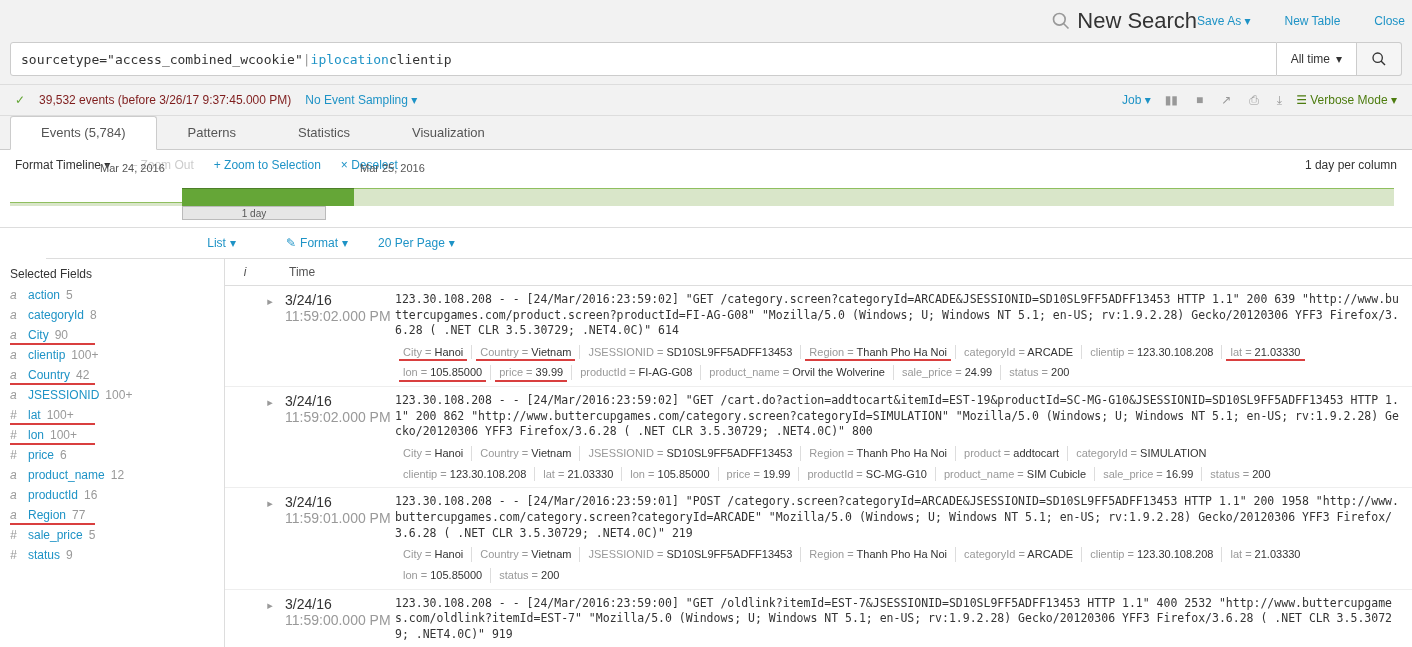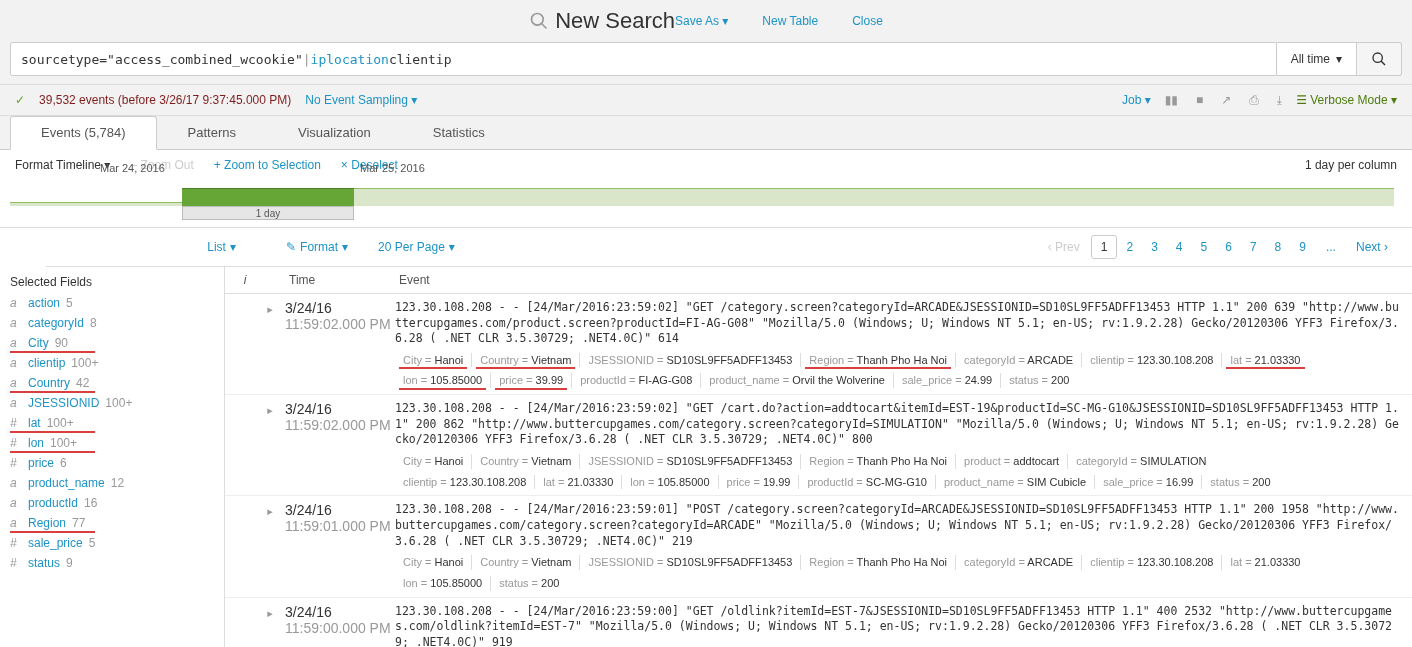--- a/index.html
+++ b/index.html
@@ -1,17 +1,17 @@
 <!DOCTYPE html>
 <html><head>
 <meta charset="utf-8">
 <style>
 * { box-sizing: border-box; margin: 0; padding: 0; }
 body { font-family: "Helvetica Neue", Arial, sans-serif; font-size: 12px; color: #333; background: #f2f2f2; width: 1412px; }
-.header { display: flex; align-items: center; justify-content: center; padding: 8px 25px 4px; }
+.header { display: flex; align-items: center; justify-content: flex-end; padding: 8px 7px 4px; }
 .header-title { display: flex; align-items: center; gap: 6px; }
 .header-title h1 { font-size: 22px; font-weight: 400; color: #333; }
 .header-title svg { width: 20px; height: 20px; }
 .header-links { display: flex; gap: 34px; }
 .header-links a { color: #1e93c6; text-decoration: none; font-size: 12px; cursor: pointer; }
 .search-row { display: flex; padding: 4px 10px 8px; gap: 0; align-items: stretch; }
 .search-input { flex: 1; background: #fff; border: 1px solid #ccc; border-radius: 3px 0 0 3px; padding: 8px 10px; font-family: Consolas, Monaco, monospace; font-size: 13px; display: flex; align-items: center; }
 .search-input .tok-pipe { color: #999; }
 .search-input .tok-cmd { color: #1e93c6; }
 .search-input .tok-plain { color: #333; }
@@ -33,21 +33,21 @@
 .timeline-toolbar { display: flex; gap: 20px; padding: 8px 15px 4px; align-items: center; background: #fff; }
 .timeline-toolbar .tt { color: #333; font-size: 12px; }
 .timeline-toolbar .tt.link { color: #1e93c6; cursor: pointer; }
 .timeline-toolbar .tt.disabled { color: #ccc; }
 .timeline-right-lbl { margin-left: auto; color: #999; }
 .timeline { position: relative; height: 52px; background: #fff; border-bottom: 1px solid #ddd; padding: 0 10px 8px; }
 .timeline-track { position: relative; height: 30px; }
 .timeline-bar { position: absolute; bottom: 0; height: 18px; background: #d9e6c9; border-top: 1px solid #8fbf5f;}
 .timeline-bar.sel { background: #65a637; border-top: 1px solid #4d7f29;}
 .timeline-label { position: absolute; top: -14px; font-size: 11px; color: #555; }
-.timeline-sel-handle { position: absolute; height: 14px; left: 172px; width: 172px; background: #e6e6e6; border: 1px solid #bbb; display: flex; align-items: center; justify-content: center; font-size: 10px; color: #555; bottom: -14px;}
+.timeline-sel-handle { position: absolute; height: 14px; left: 172px; width: 144px; background: #e6e6e6; border: 1px solid #bbb; display: flex; align-items: center; justify-content: center; font-size: 10px; color: #555; bottom: -14px;}
 .content-row { display: flex; background: #fff; }
 .sidebar { width: 225px; border-right: 1px solid #ddd; padding: 0; }
 .sidebar-top { display: flex; justify-content: space-between; padding: 10px; }
 .sidebar-top a { color: #1e93c6; text-decoration: none; font-size: 12px; }
 .sidebar-section { padding: 8px 10px 4px; font-size: 12px; color: #333; }
 .field-row { display: flex; align-items: center; gap: 6px; padding: 3px 10px; font-size: 12px; }
 .field-row .ftype { color: #999; font-style: italic; width: 12px; }
 .field-row .fname { color: #1e93c6; cursor: pointer; }
 .field-row .fcount { color: #999; }
 .field-row.hl { position: relative; }
@@ -129,22 +129,22 @@
     <span class="icon-btn">↗</span>
     <span class="icon-btn">⎙</span>
     <span class="icon-btn">⤓</span>
     <span class="verbose">☰ <span>Verbose Mode</span> ▾</span>
   </div>
 </div>
 
 <div class="tabs">
   <div class="tab active">Events (5,784)</div>
   <div class="tab">Patterns</div>
+  <div class="tab">Statistics</div>
   <div class="tab">Visualization</div>
-  <div class="tab">Statistics</div>
 </div>
 
 <div class="timeline-toolbar">
   <span class="tt"><span>Format Timeline</span> ▾</span>
   <span class="tt disabled">– Zoom Out</span>
   <span class="tt link">+ Zoom to Selection</span>
   <span class="tt link">× Deselect</span>
   <span class="tt timeline-right-lbl">1 day per column</span>
 </div>
 
@@ -160,26 +160,20 @@
 </div>
 
 <div class="content-row">
   <div class="main">
     <div class="list-toolbar">
       <span style="width:225px; display:flex; justify-content:flex-end; padding-right:20px;">
         <span class="lt"><span>List</span> ▾</span>
       </span>
       <span class="lt">✎<span>Format</span> ▾</span>
       <span class="lt"><span>20 Per Page</span> ▾</span>
-      <div class="pag">
-        <span class="pg disabled">‹ <span>Prev</span></span>
-        <span id="pages"><span class="pg active">1</span><span class="pg">2</span><span class="pg">3</span><span class="pg">4</span><span class="pg">5</span><span class="pg">6</span><span class="pg">7</span><span class="pg">8</span><span class="pg">9</span></span>
-        <span class="pg">...</span>
-        <span class="pg"><span>Next</span> ›</span>
-      </div>
     </div>
 
     <div style="display:flex;">
       <div class="sidebar">
         <div class="sidebar-section">Selected Fields</div>
         <div id="fields-list">
             <div class="field-row">
               <span class="ftype">a</span>
               <span class="fname">action</span>
               <span class="fcount">5</span>
@@ -250,21 +244,20 @@
               <span class="fcount">9</span>
             </div>
           </div>
       </div>
 
       <div style="flex:1;">
         <div class="ev-head">
           <div class="col-i">i</div>
           <div class="col-exp"></div>
           <div class="col-time">Time</div>
-          <div class="col-event">Event</div>
         </div>
         <div id="events-list">
             <div class="ev-row">
               <div class="i"></div>
               <div class="exp">
                 <span class="chev-right"></span>
               </div>
               <div class="time">3/24/16<br><span class="t2">11:59:02.000 PM</span></div>
               <div class="ev">123.30.108.208 - - [24/Mar/2016:23:59:02] "GET /category.screen?categoryId=ARCADE&amp;JSESSIONID=SD10SL9FF5ADFF13453 HTTP 1.1" 200 639 "http://www.buttercupgames.com/product.screen?productId=FI-AG-G08" "Mozilla/5.0 (Windows; U; Windows NT 5.1; en-US; rv:1.9.2.28) Gecko/20120306 YFF3 Firefox/3.6.28 ( .NET CLR 3.5.30729; .NET4.0C)" 614<div class="kv-row">
                   <span class="kv hl"><span class="k">City = </span><span class="v">Hanoi</span></span>

